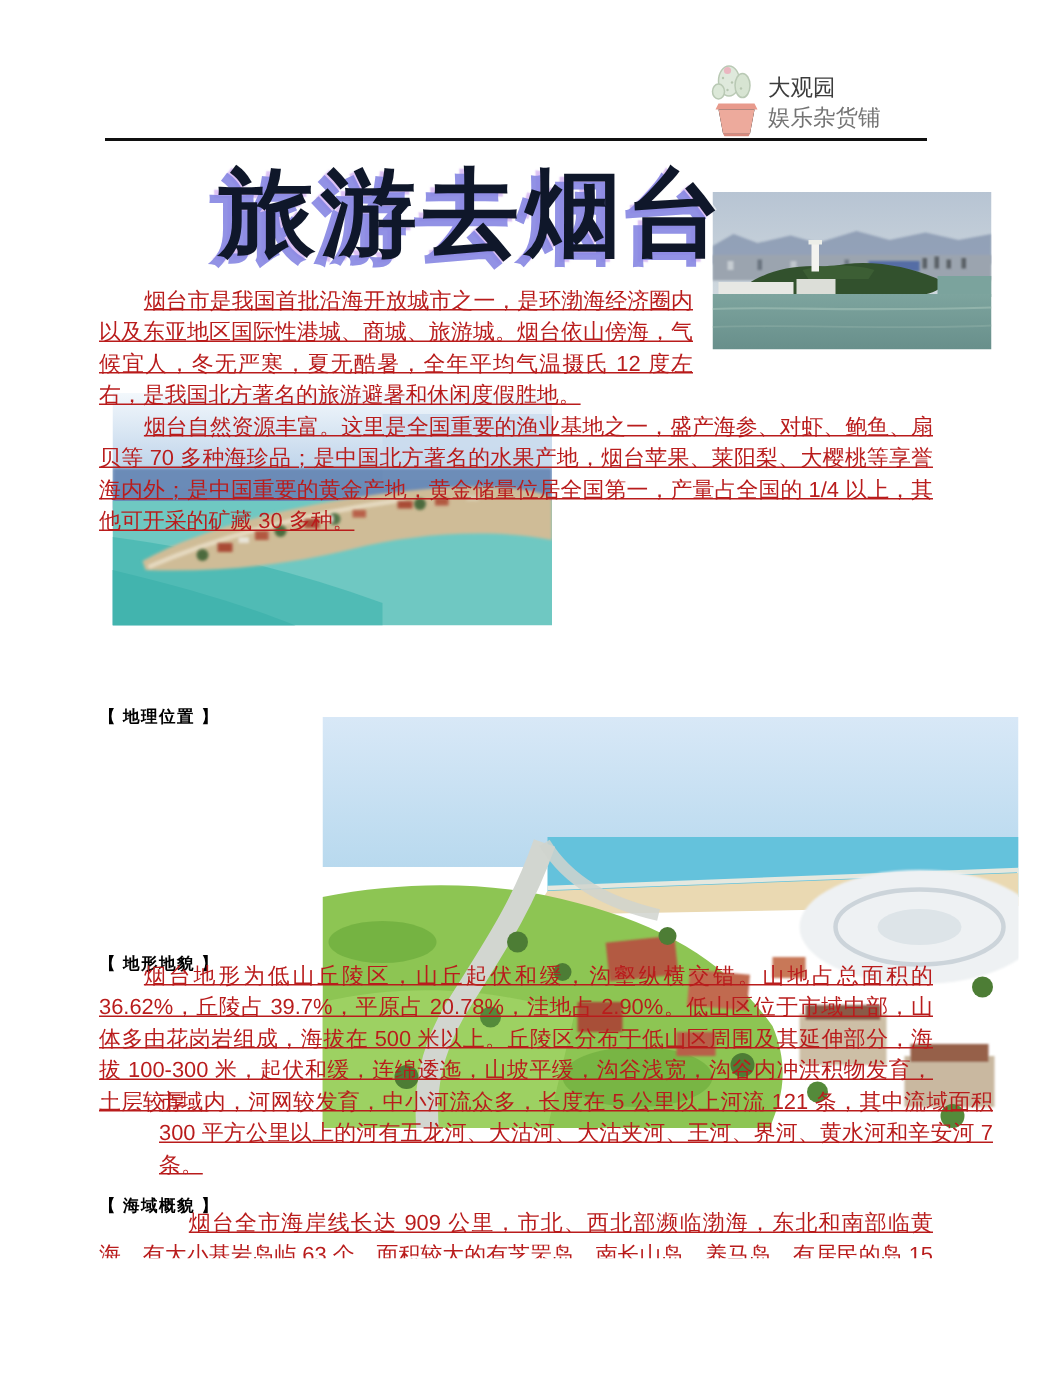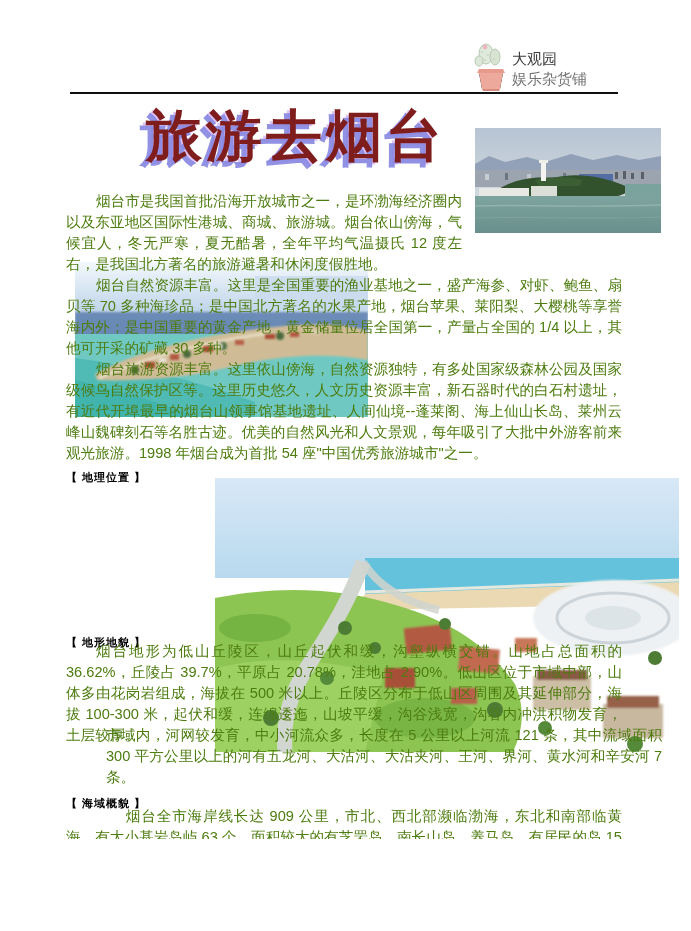--- a/index.html
+++ b/index.html
@@ -10,33 +10,34 @@
   }
   
   .brand-icon{position:absolute;left:472px;top:41px;width:38px;height:50px;z-index:3;}
   .brand-name{position:absolute;left:512px;top:50px;font-size:15px;line-height:18px;color:#3c3c3c;z-index:3;}
   .brand-sub{position:absolute;left:512px;top:70px;font-size:15px;line-height:18px;color:#737373;z-index:3;}
   .header-divider{position:absolute;left:70px;top:92px;width:548px;height:2px;background:#101010;z-index:3;}
   
   .wordart{
     position:absolute;left:146px;top:99px;z-index:2;
     font-family:"Liberation Serif","DejaVu Serif",serif;
-    font-size:56px;font-weight:bold;letter-spacing:4px;white-space:nowrap;
-    color:#7f1d1d;
+    font-size:64px;font-weight:bold;letter-spacing:4px;white-space:nowrap;
+    color:#0f172a;
     text-shadow:-6px 5px 0 rgba(134,134,226,0.9),-3px 2px 1px rgba(190,140,235,0.55),1px -1px 0 rgba(255,255,255,0.6);
   }
   
   .photo-main{position:absolute;left:475px;top:128px;width:186px;height:105px;z-index:1;}
   .bg1{position:absolute;left:75px;top:262px;width:293px;height:155px;z-index:0;}
   .bg2{position:absolute;left:215px;top:478px;width:464px;height:274px;z-index:0;}
   
   .para{
     position:absolute;left:66px;width:556px;z-index:2;
     font-size:14.6px;line-height:21px;text-align:justify;text-justify:inter-ideograph;
-    color:#4d7c0f;
+    color:#b91c1c;
+    text-decoration:underline;
   }
   .indent2{text-indent:2.05em;}
   .indent4{text-indent:4.1em;}
   .noindent{text-indent:0;margin-left:40px;}
   .heading{
     position:absolute;left:66px;z-index:2;
     font-size:11px;font-weight:bold;letter-spacing:1px;color:#000;white-space:nowrap;
   }
   .p-intro1{top:176px;width:396px;}
   .p-intro2{top:260px;}
@@ -198,21 +199,20 @@
       <circle cx="280" cy="232" r="8" fill="#4d7d35"></circle>
         <circle cx="330" cy="250" r="7" fill="#548a3a"></circle>
       <circle cx="440" cy="180" r="7" fill="#4d7d35"></circle>
         <circle cx="420" cy="266" r="8" fill="#548a3a"></circle>
       <circle cx="56" cy="240" r="8" fill="#4d7d35"></circle>
     </svg>
   </div>
 
   <p class="para indent2 p-intro1">烟台市是我国首批沿海开放城市之一，是环渤海经济圈内以及东亚地区国际性港城、商城、旅游城。烟台依山傍海，气候宜人，冬无严寒，夏无酷暑，全年平均气温摄氏 12 度左右，是我国北方著名的旅游避暑和休闲度假胜地。</p>
   <p class="para indent2 p-intro2">烟台自然资源丰富。这里是全国重要的渔业基地之一，盛产海参、对虾、鲍鱼、扇贝等 70 多种海珍品；是中国北方著名的水果产地，烟台苹果、莱阳梨、大樱桃等享誉海内外；是中国重要的黄金产地，黄金储量位居全国第一，产量占全国的 1/4 以上，其他可开采的矿藏 30 多种。</p>
-  <p class="para indent2 p-intro3">烟台旅游资源丰富。这里依山傍海，自然资源独特，有多处国家级森林公园及国家级候鸟自然保护区等。这里历史悠久，人文历史资源丰富，新石器时代的白石村遗址，有近代开埠最早的烟台山领事馆基地遗址、人间仙境--蓬莱阁、海上仙山长岛、莱州云峰山魏碑刻石等名胜古迹。优美的自然风光和人文景观，每年吸引了大批中外游客前来观光旅游。1998 年烟台成为首批 54 座"中国优秀旅游城市"之一。</p>
 
   <h3 class="heading h-geo">【 地理位置 】</h3>
 
   <h3 class="heading h-terrain">【 地形地貌 】</h3>
   <p class="para indent2 p-terrain-a">烟台地形为低山丘陵区，山丘起伏和缓，沟壑纵横交错。山地占总面积的 36.62%，丘陵占 39.7%，平原占 20.78%，洼地占 2.90%。低山区位于市域中部，山体多由花岗岩组成，海拔在 500 米以上。丘陵区分布于低山区周围及其延伸部分，海拔 100-300 米，起伏和缓，连绵逶迤，山坡平缓，沟谷浅宽，沟谷内冲洪积物发育，土层较厚。</p>
   <p class="para noindent p-terrain-b">市域内，河网较发育，中小河流众多，长度在 5 公里以上河流 121 条，其中流域面积 300 平方公里以上的河有五龙河、大沽河、大沽夹河、王河、界河、黄水河和辛安河 7 条。</p>
 
   <h3 class="heading h-sea">【 海域概貌 】</h3>
   <p class="para indent4 p-sea">烟台全市海岸线长达 909 公里，市北、西北部濒临渤海，东北和南部临黄海。有大小基岩岛屿 63 个。面积较大的有芝罘岛、南长山岛、养马岛，有居民的岛 15 个。沿海表层水温变化较外海明显且幅度较大，年平均水温 11～14℃之间。海水表层盐度年平均 28～31‰左右。</p>
 

